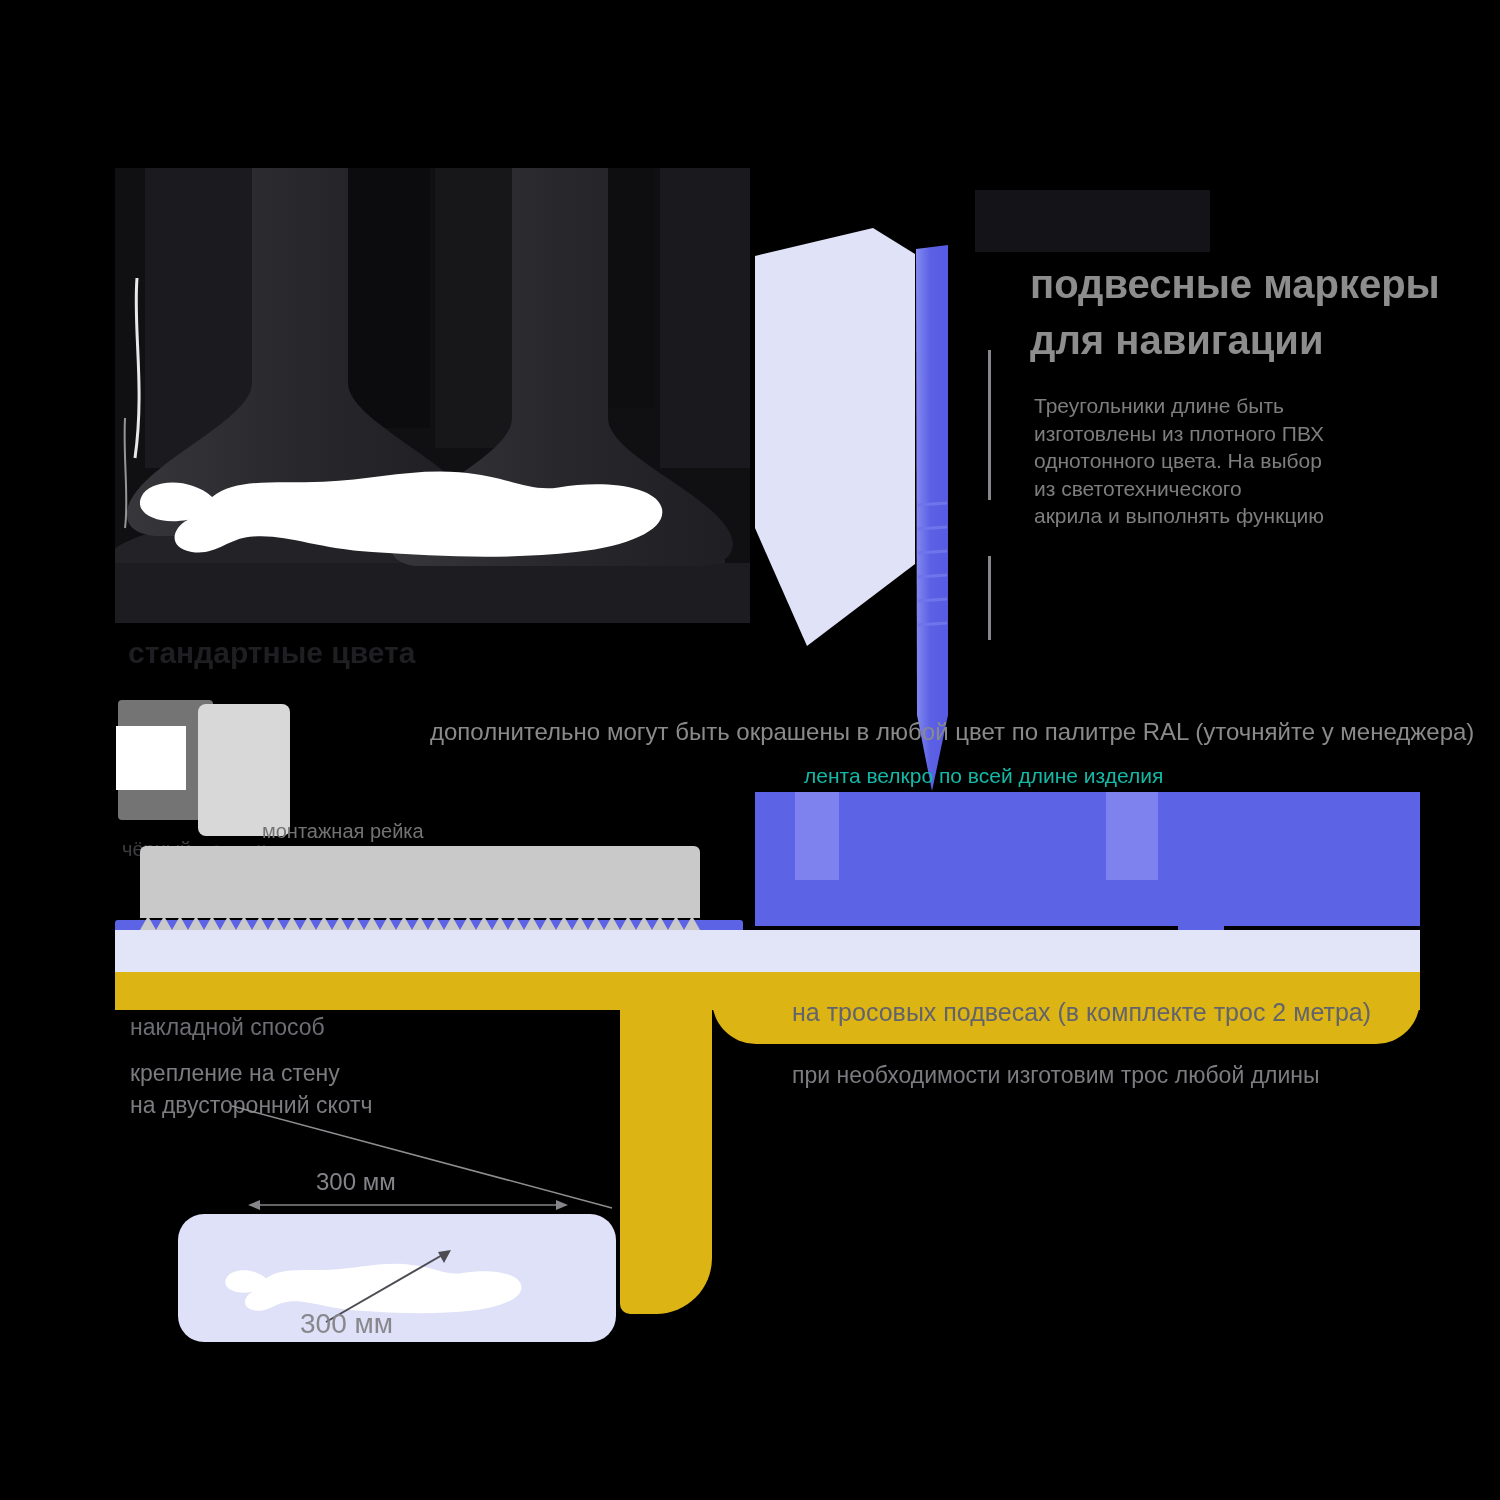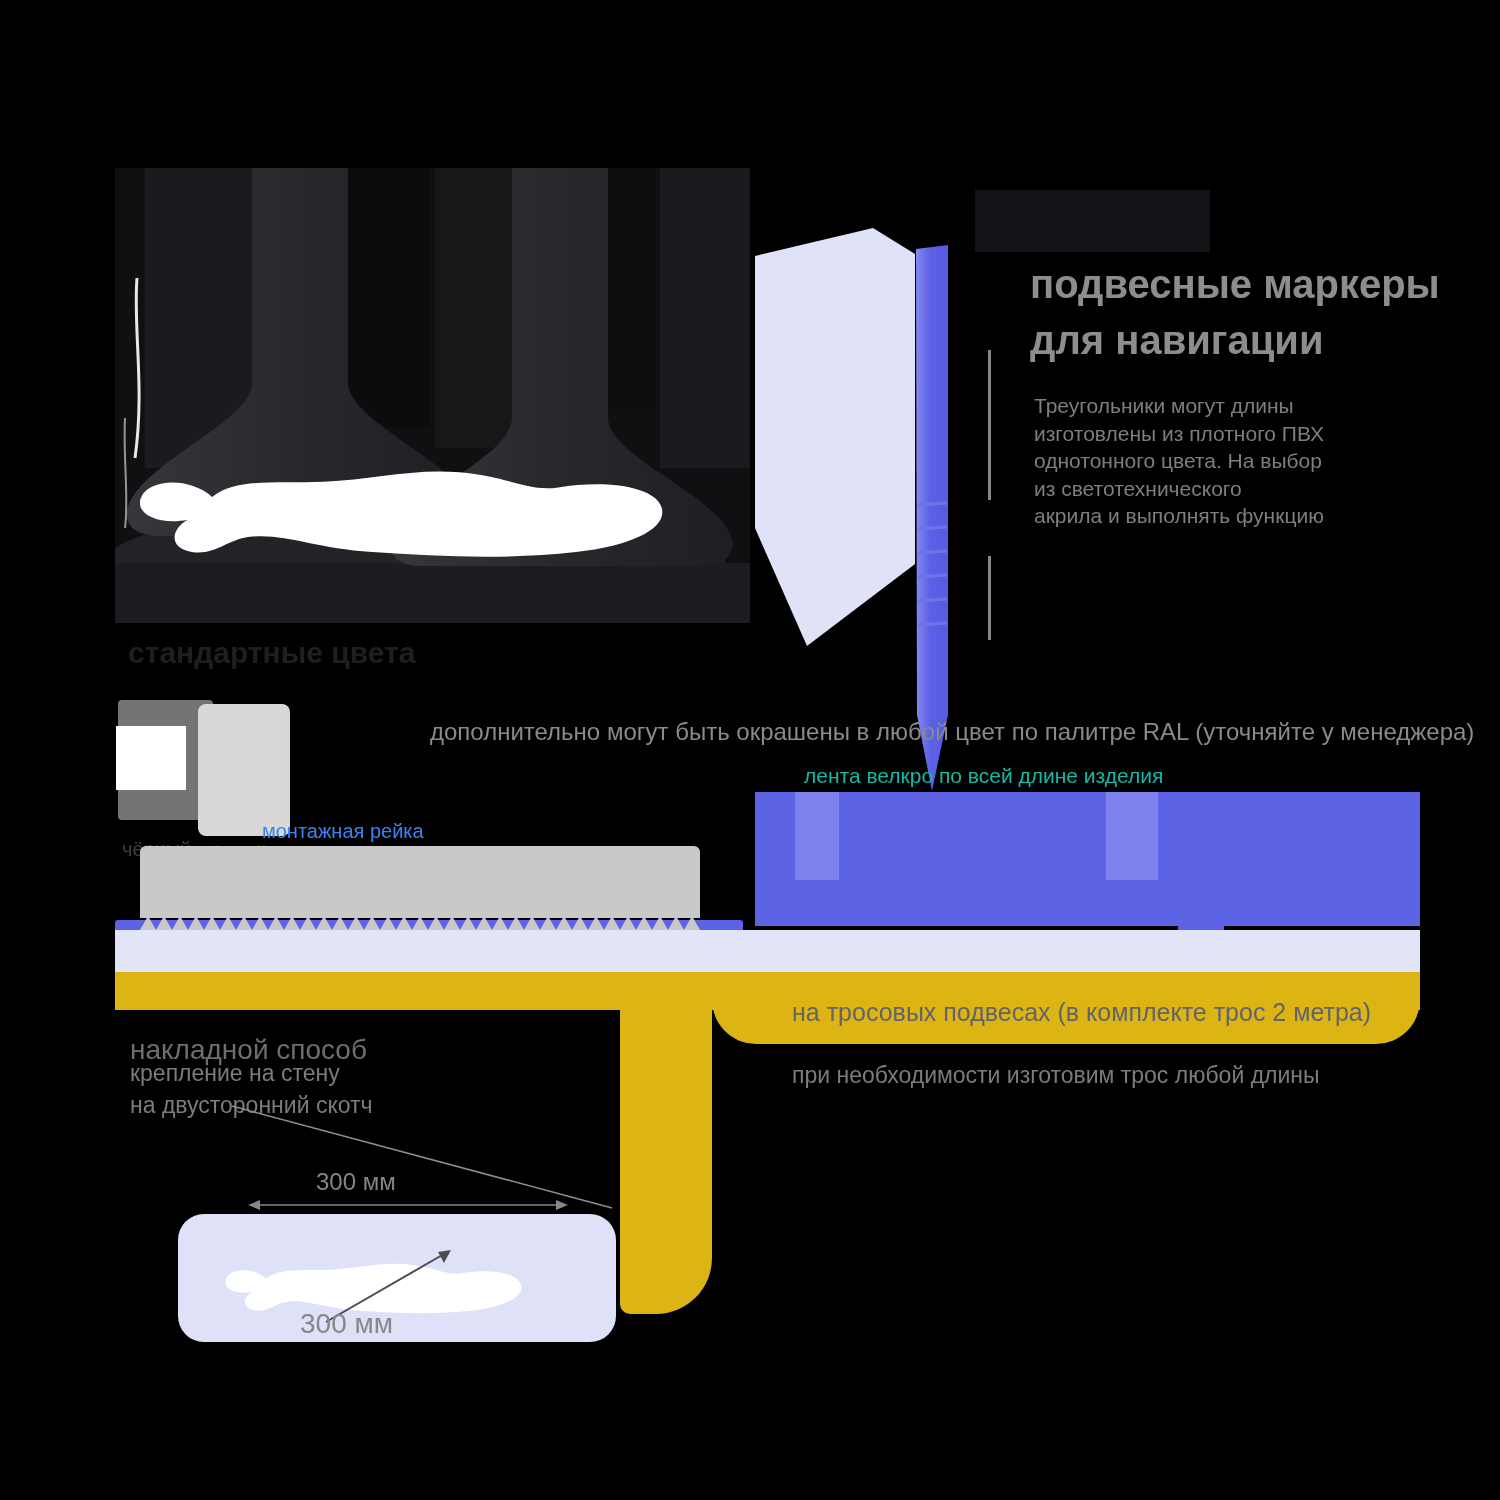--- a/index.html
+++ b/index.html
@@ -26,36 +26,36 @@
   .colors-label{left:128px;top:636px;color:#1f1f23;font-size:30px;font-weight:bold;}
   .colors-line1{left:430px;top:664px;color:#858585;font-size:24px;}
   .colors-line2{left:430px;top:718px;color:#8a8a8a;font-size:24px;}
   .swatch-dark{left:118px;top:700px;width:95px;height:120px;background:#747474;border-radius:4px;}
   .swatch-white{left:116px;top:726px;width:70px;height:64px;background:#ffffff;}
   .swatch-light{left:198px;top:704px;width:92px;height:132px;background:#d8d8d8;border-radius:8px;}
   .swatch-dark-label{left:122px;top:838px;color:#3c3c41;font-size:20px;}
   .swatch-light-label{left:208px;top:842px;color:#2e2e33;font-size:20px;}
 
   
-  .rail-label{left:262px;top:820px;color:#3b82f6;font-size:20px;}
+  .rail-label{left:262px;top:820px;color:#737373;font-size:20px;}
   .velcro-label{left:772px;top:764px;color:#14b8a6;font-size:21px;margin-left:32px;}
   .slab{left:140px;top:846px;width:560px;height:72px;background:#c9c9c9;border-radius:6px 6px 0 0;}
   .teeth{left:140px;top:916px;width:560px;height:14px;}
   .bluestrip{left:115px;top:920px;width:628px;height:14px;background:#5c63e5;border-radius:3px;}
   .blueband{left:755px;top:792px;width:665px;height:134px;background:#5c63e5;}
   .bluetab1{left:795px;top:792px;width:44px;height:88px;background:#7d82ef;}
   .bluetab2{left:1106px;top:792px;width:52px;height:88px;background:#7d82ef;}
   .bluenotch{left:1178px;top:924px;width:46px;height:24px;background:#5c63e5;border-radius:0 0 6px 6px;}
   .lavband{left:115px;top:930px;width:1305px;height:42px;background:#e2e5f7;}
   .yband{left:115px;top:972px;width:1305px;height:38px;background:#dcb514;}
   .yext{left:712px;top:972px;width:708px;height:72px;background:#dcb514;border-radius:0 0 44px 44px;}
   .ybar{left:620px;top:1006px;width:92px;height:308px;background:#dcb514;border-radius:0 0 56px 10px;}
 
   
-  .overlay-label{left:130px;top:1014px;color:#6d6d74;font-size:28px;margin-top:20px;}
+  .overlay-label{left:130px;top:1014px;color:#6d6d74;font-size:23px;}
   .suspended-label{left:792px;top:998px;color:#63636b;font-size:25px;}
   .suspended-note{left:792px;top:1062px;color:#7b7b80;font-size:23px;}
   .overlay-note1{left:130px;top:1060px;color:#7b7b80;font-size:23px;}
   .overlay-note2{left:130px;top:1092px;color:#7b7b80;font-size:23px;}
 
   .leader{left:228px;top:1100px;width:390px;height:112px;}
   .dimline{left:248px;top:1196px;width:320px;height:18px;}
   .dim-top-label{left:316px;top:1168px;color:#84848a;font-size:24px;}
   .panel{left:178px;top:1214px;width:438px;height:128px;background:#dee1f7;border-radius:26px;}
   .panel-splash{left:214px;top:1240px;width:330px;height:86px;}
@@ -117,21 +117,21 @@
     </g>
   </svg>
   <div class="abs bracket1"></div>
   <div class="abs bracket2"></div>
 
   <div class="abs hero-heading">
     <div class="txt">подвесные маркеры</div>
     <div class="txt">для навигации</div>
   </div>
   <div class="abs hero-paragraph">
-    <div class="txt">Треугольники могут длины</div>
+    <div class="txt">Треугольники длине быть</div>
     <div class="txt">изготовлены из плотного ПВХ</div>
     <div class="txt">однотонного цвета. На выбор</div>
     <div class="txt">из светотехнического</div>
     <div class="txt">акрила и выполнять функцию</div>
   </div>
 
 
   <div class="abs colors-label txt">стандартные цвета</div>
   <div class="abs colors-line2 txt">дополнительно могут быть окрашены в любой цвет по палитре RAL (уточняйте у менеджера)</div>
   <div class="abs swatch-dark"></div>

